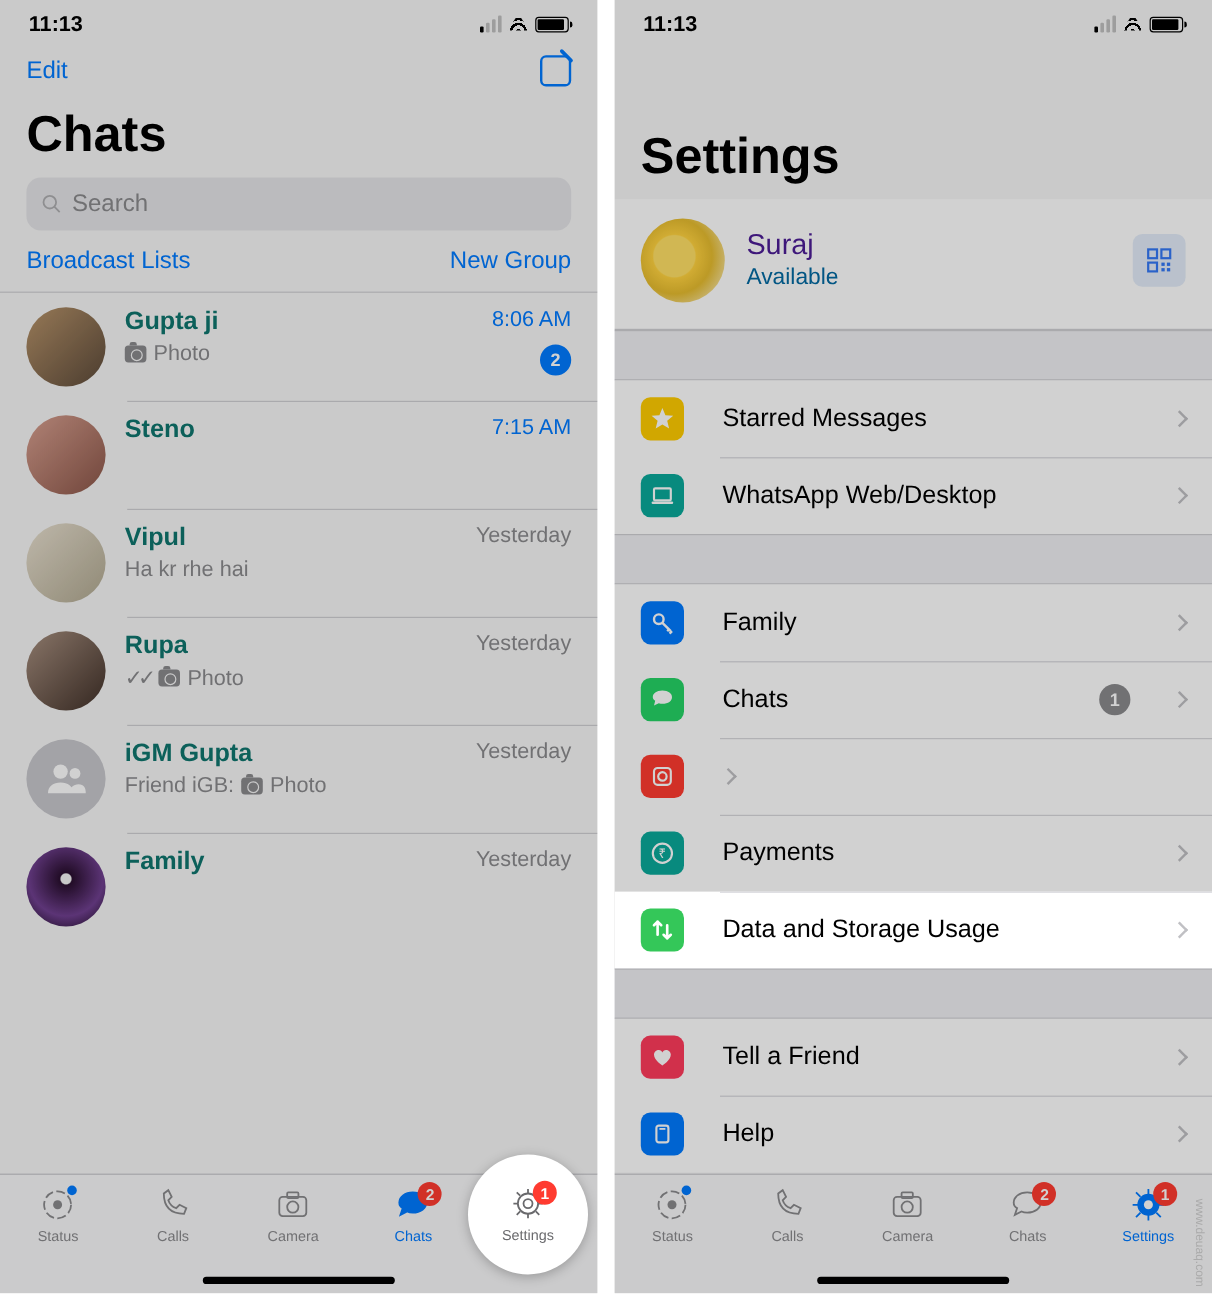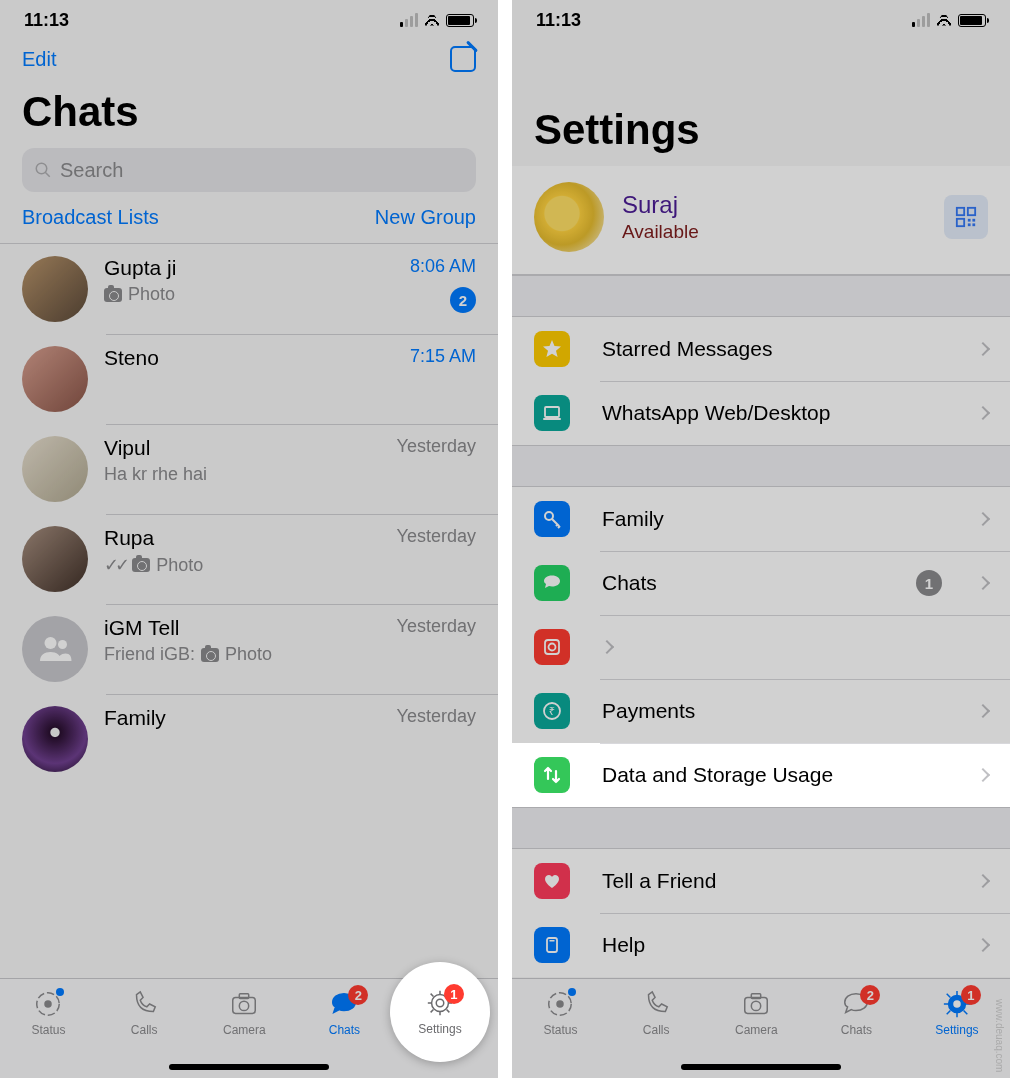--- a/index.html
+++ b/index.html
@@ -61,21 +61,21 @@
 
   .links-row{display:flex;justify-content:space-between;padding:0 22px 14px;font-size:20px;color:#007aff}
 
   .chat-list{border-top:1px solid #d0d0d4}
   .chat-row{display:flex;padding:12px 22px;gap:16px;position:relative}
   .chat-row + .chat-row::before{content:'';position:absolute;left:106px;right:0;top:0;height:1px;background:#d0d0d4}
   .avatar{width:66px;height:66px;border-radius:50%;background:#bbb;flex-shrink:0;display:flex;align-items:center;justify-content:center}
   .avatar.group{background:#c7c7cc}
   .avatar svg{width:36px;height:36px;fill:#fff}
   .chat-mid{flex:1;display:flex;flex-direction:column;gap:4px;min-width:0}
-  .chat-name{font-size:21px;font-weight:400;color:#000000}
+  .chat-name{font-size:21px;font-weight:700;color:#0f766e}
   .chat-preview{font-size:18px;color:#8a8a8d;display:flex;align-items:center;gap:6px}
   .chat-preview .ticks{color:#8a8a8d;font-size:18px;letter-spacing:-4px}
   .camera-glyph{width:18px;height:14px;background:#8a8a8d;border-radius:3px;position:relative;display:inline-block}
   .camera-glyph::before{content:'';position:absolute;top:-3px;left:4px;width:6px;height:3px;background:#8a8a8d;border-radius:2px 2px 0 0}
   .camera-glyph::after{content:'';position:absolute;top:3px;left:5px;width:8px;height:8px;border:1.5px solid #f7f7f7;border-radius:50%}
   .chat-right{display:flex;flex-direction:column;align-items:flex-end;gap:10px}
   .chat-time{font-size:18px;color:#8a8a8d}
   .chat-time.blue{color:#007aff}
   .unread-badge{min-width:26px;height:26px;border-radius:13px;background:#007aff;color:#fff;display:flex;align-items:center;justify-content:center;font-size:15px;font-weight:600}
 
@@ -84,21 +84,21 @@
   .av-2{background:linear-gradient(135deg,#d8a090,#8a5548)}
   .av-3{background:linear-gradient(135deg,#e8e0d0,#b0a890)}
   .av-4{background:linear-gradient(135deg,#a89080,#403028)}
   .av-6{background:radial-gradient(circle at 50% 40%,#f5f5f5 8%,#2a1030 10%,#704090 60%,#1a0820)}
 
   
   .profile-row{display:flex;align-items:center;gap:18px;padding:16px 22px 22px;border-bottom:1px solid #d0d0d4;background:#fff}
   .profile-av{width:70px;height:70px;border-radius:50%;background:radial-gradient(circle at 40% 45%,#ffe066 30%,#ffd23f 32%,#e6bc2f 55%,#fffbe8)}
   .profile-text{flex:1}
   .profile-name{font-size:24px;font-weight:500;color:#4c1d95;margin-bottom:2px}
-  .profile-status{font-size:19px;color:#7f1d1d}
+  .profile-status{font-size:19px;color:#0369a1}
   .qr-btn{width:44px;height:44px;border-radius:8px;background:#e3ecf9;display:flex;align-items:center;justify-content:center}
   .qr-btn svg{width:22px;height:22px}
 
   .section-gap{height:42px;background:#efeff3;border-top:1px solid #d0d0d4;border-bottom:1px solid #d0d0d4}
   .list{background:#fff}
   .list-row{display:flex;align-items:center;gap:32px;padding:14px 22px;position:relative;min-height:64px}
   .list-row + .list-row::before{content:'';position:absolute;left:88px;right:0;top:0;height:1px;background:#d8d8dc}
   .list-icon{width:36px;height:36px;border-radius:8px;display:flex;align-items:center;justify-content:center;flex-shrink:0}
   .list-icon svg{width:20px;height:20px;fill:#fff}
   .list-label{flex:1;font-size:21px;color:#000}
@@ -219,21 +219,21 @@
       </div>
       <div class="chat-row">
         <div class="avatar group">
           <svg viewBox="0 0 24 24">
             <circle cx="9" cy="8" r="4"></circle>
             <circle cx="17" cy="9" r="3"></circle>
             <path d="M2 20c0-4 3-6 7-6s7 2 7 6M14 20c0-3 2-5 5-5s4 2 4 5"></path>
           </svg>
         </div>
         <div class="chat-mid">
-          <div class="chat-name">iGM Tell</div>
+          <div class="chat-name">iGM Gupta</div>
           <div class="chat-preview">
             <span>Friend iGB:</span> 
             <span class="camera-glyph"></span>
             <span>Photo</span>
           </div>
         </div>
         <div class="chat-right">
           <div class="chat-time">Yesterday</div>
         </div>
       </div>

